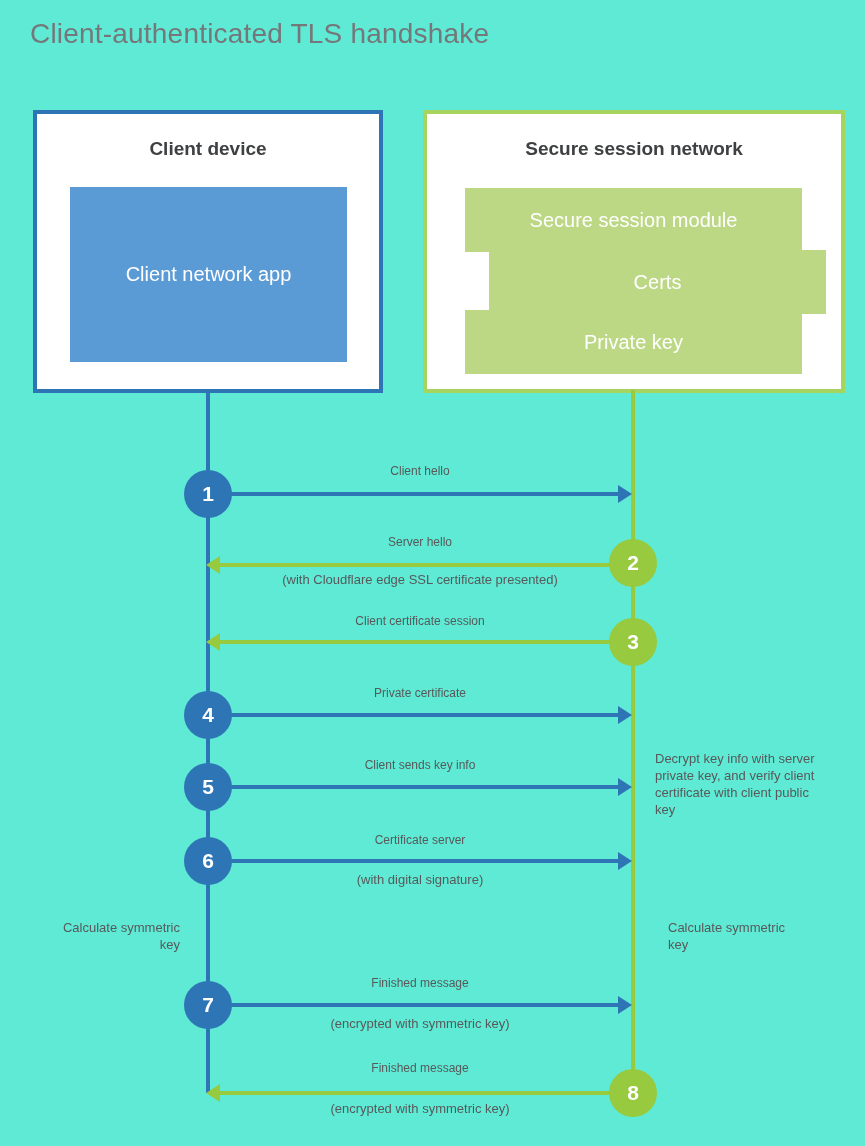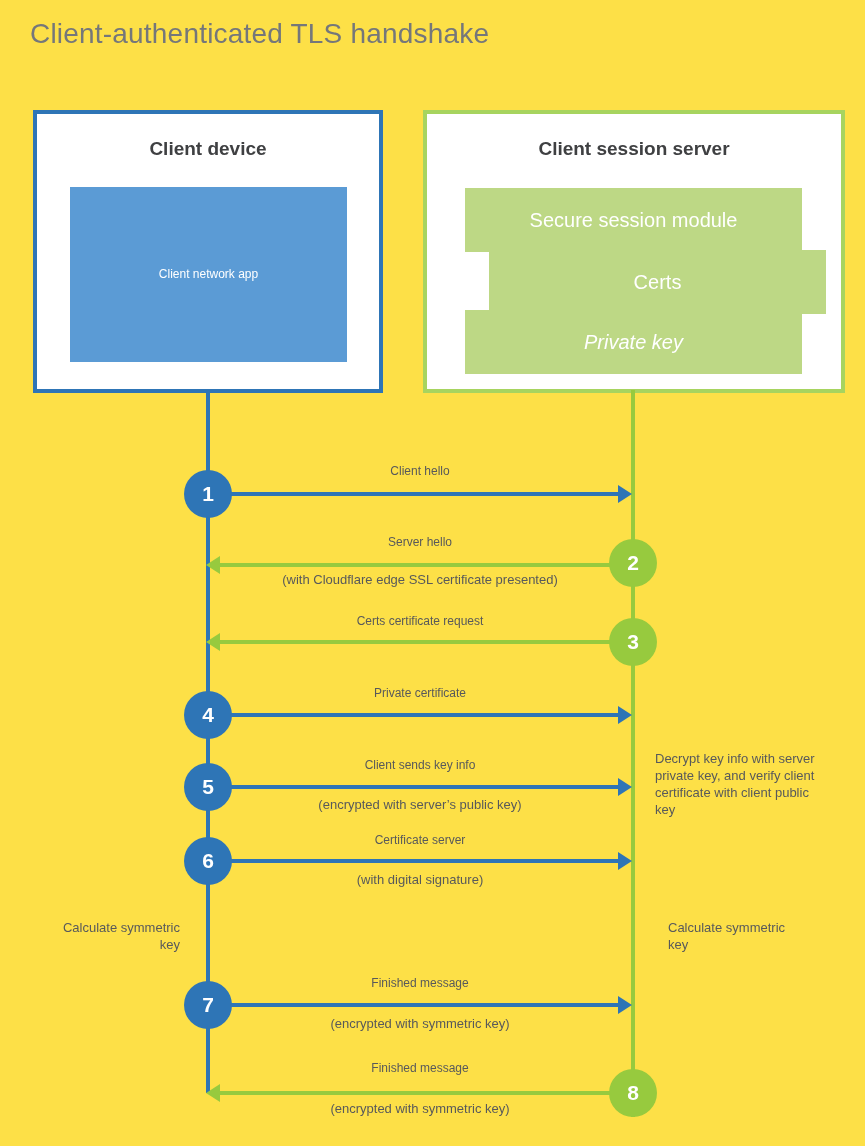--- a/index.html
+++ b/index.html
@@ -5,21 +5,21 @@
   * { margin: 0; padding: 0; box-sizing: border-box; }
   html, body { background: #ffffff; }
   body {
     font-family: "Liberation Sans", "DejaVu Sans", sans-serif;
     color: #58595B;
   }
   #stage {
     position: relative;
     width: 865px;
     height: 1146px;
-    background: #fde047;
+    background: #5eead4;
     overflow: hidden;
   }
   .page-title {
     position: absolute;
     left: 30px; top: 18px;
     font-size: 28px;
     font-weight: 300;
     letter-spacing: 0.2px;
     color: #75777A;
   }
@@ -49,37 +49,37 @@
   .app-box {
     position: absolute;
     left: 33px; top: 73px;
     width: 277px; height: 175px;
     background: #5B9BD5;
     display: flex; align-items: center; justify-content: center;
     text-align: center;
   }
   .app-box span {
     color: #ffffff;
-    font-size: 12px;
+    font-size: 20px;
     line-height: 1.35;
     display: inline-block;
     max-width: 185px;
     text-align: right;
   }
   .server-bar {
     position: absolute;
     left: 38px; width: 337px; height: 64px;
     background: #BDD885;
     display: flex; align-items: center; justify-content: center;
     color: #ffffff;
     font-size: 20px;
   }
   .bar-1 { top: 74px; }
   .bar-2 { top: 136px; margin-left: 24px; }
-  .bar-3 { top: 196px; font-style: italic; }
+  .bar-3 { top: 196px; }
   
   .vline {
     position: absolute;
     width: 4px;
   }
   .vline-blue  { left: 206px; top: 390px; height: 703px; background: #2E75B6; }
   .vline-green { left: 631px; top: 390px; height: 727px; background: #97CA3E; }
   
   .circle {
     position: absolute;
@@ -141,54 +141,53 @@
   <h1 class="page-title">Client-authenticated TLS handshake</h1>
 
   <div class="actor-box client-box">
     <div class="actor-title">Client device</div>
     <div class="app-box">
       <span>Client network app</span>
     </div>
   </div>
 
   <div class="actor-box server-box">
-    <div class="actor-title">Client session server</div>
+    <div class="actor-title">Secure session network</div>
     <div class="server-bar bar-1">Secure session module</div>
     <div class="server-bar bar-2">Certs</div>
     <div class="server-bar bar-3">Private key</div>
   </div>
 
   <div class="vline vline-blue"></div>
   <div class="vline vline-green"></div>
 
   <div class="step-label" style="top:464px;">Client hello</div>
   <div class="arrow-line blue" style="top:492px;"></div>
   <div class="arrow-head right" style="top:485px;"></div>
   <div class="circle blue" style="left:184px; top:470px;">1</div>
 
   <div class="step-label" style="top:535px;">Server hello</div>
   <div class="arrow-line green" style="top:563px;"></div>
   <div class="arrow-head left" style="top:556px;"></div>
   <div class="step-sublabel" style="top:572px;">(with Cloudflare edge SSL certificate presented)</div>
   <div class="circle green" style="left:609px; top:539px;">2</div>
 
-  <div class="step-label" style="top:614px;">Certs certificate request</div>
+  <div class="step-label" style="top:614px;">Client certificate session</div>
   <div class="arrow-line green" style="top:640px;"></div>
   <div class="arrow-head left" style="top:633px;"></div>
   <div class="circle green" style="left:609px; top:618px;">3</div>
 
   <div class="step-label" style="top:686px;">Private certificate</div>
   <div class="arrow-line blue" style="top:713px;"></div>
   <div class="arrow-head right" style="top:706px;"></div>
   <div class="circle blue" style="left:184px; top:691px;">4</div>
 
   <div class="step-label" style="top:758px;">Client sends key info</div>
   <div class="arrow-line blue" style="top:785px;"></div>
   <div class="arrow-head right" style="top:778px;"></div>
-  <div class="step-sublabel" style="top:797px;">(encrypted with server’s public key)</div>
   <div class="circle blue" style="left:184px; top:763px;">5</div>
 
   <div class="step-label" style="top:833px;">Certificate server</div>
   <div class="arrow-line blue" style="top:859px;"></div>
   <div class="arrow-head right" style="top:852px;"></div>
   <div class="step-sublabel" style="top:872px;">(with digital signature)</div>
   <div class="circle blue" style="left:184px; top:837px;">6</div>
 
   <div class="step-label" style="top:976px;">Finished message</div>
   <div class="arrow-line blue" style="top:1003px;"></div>

